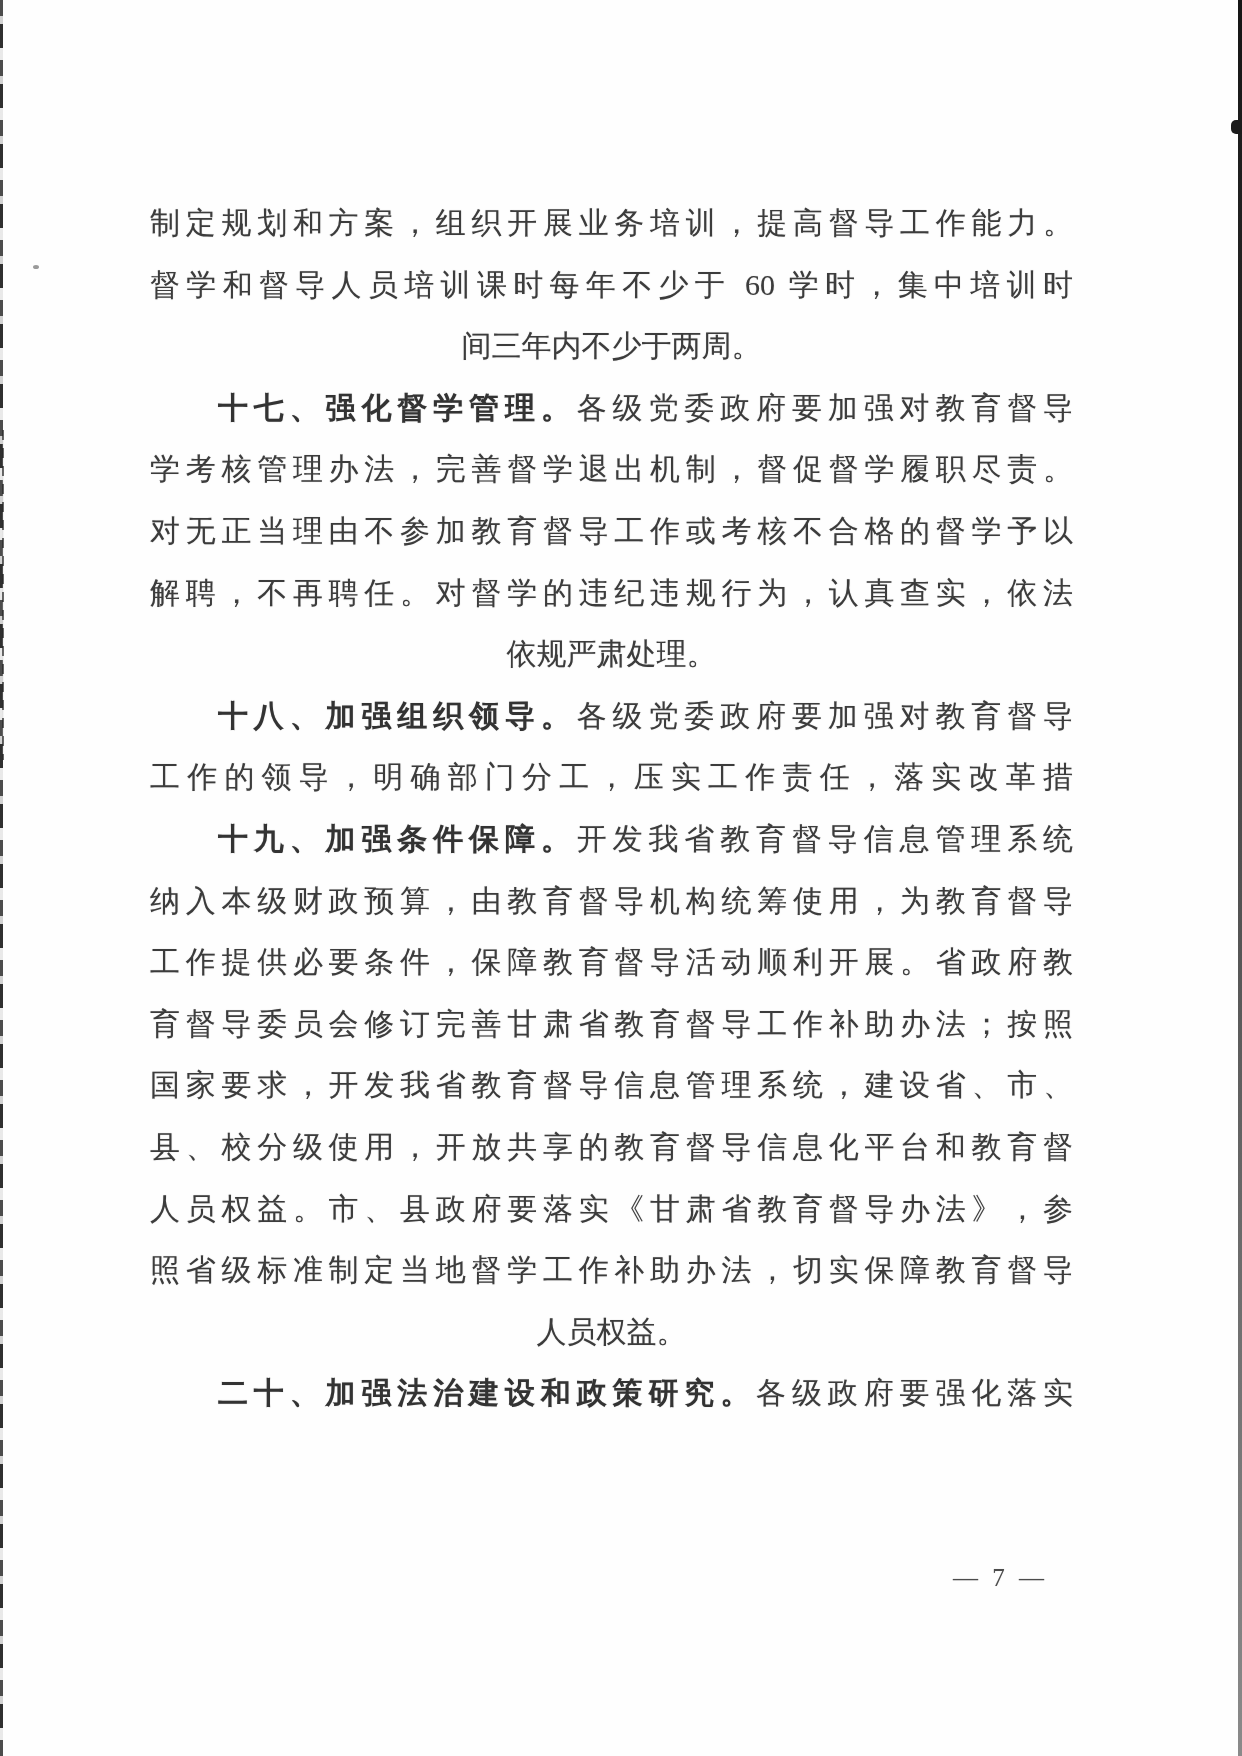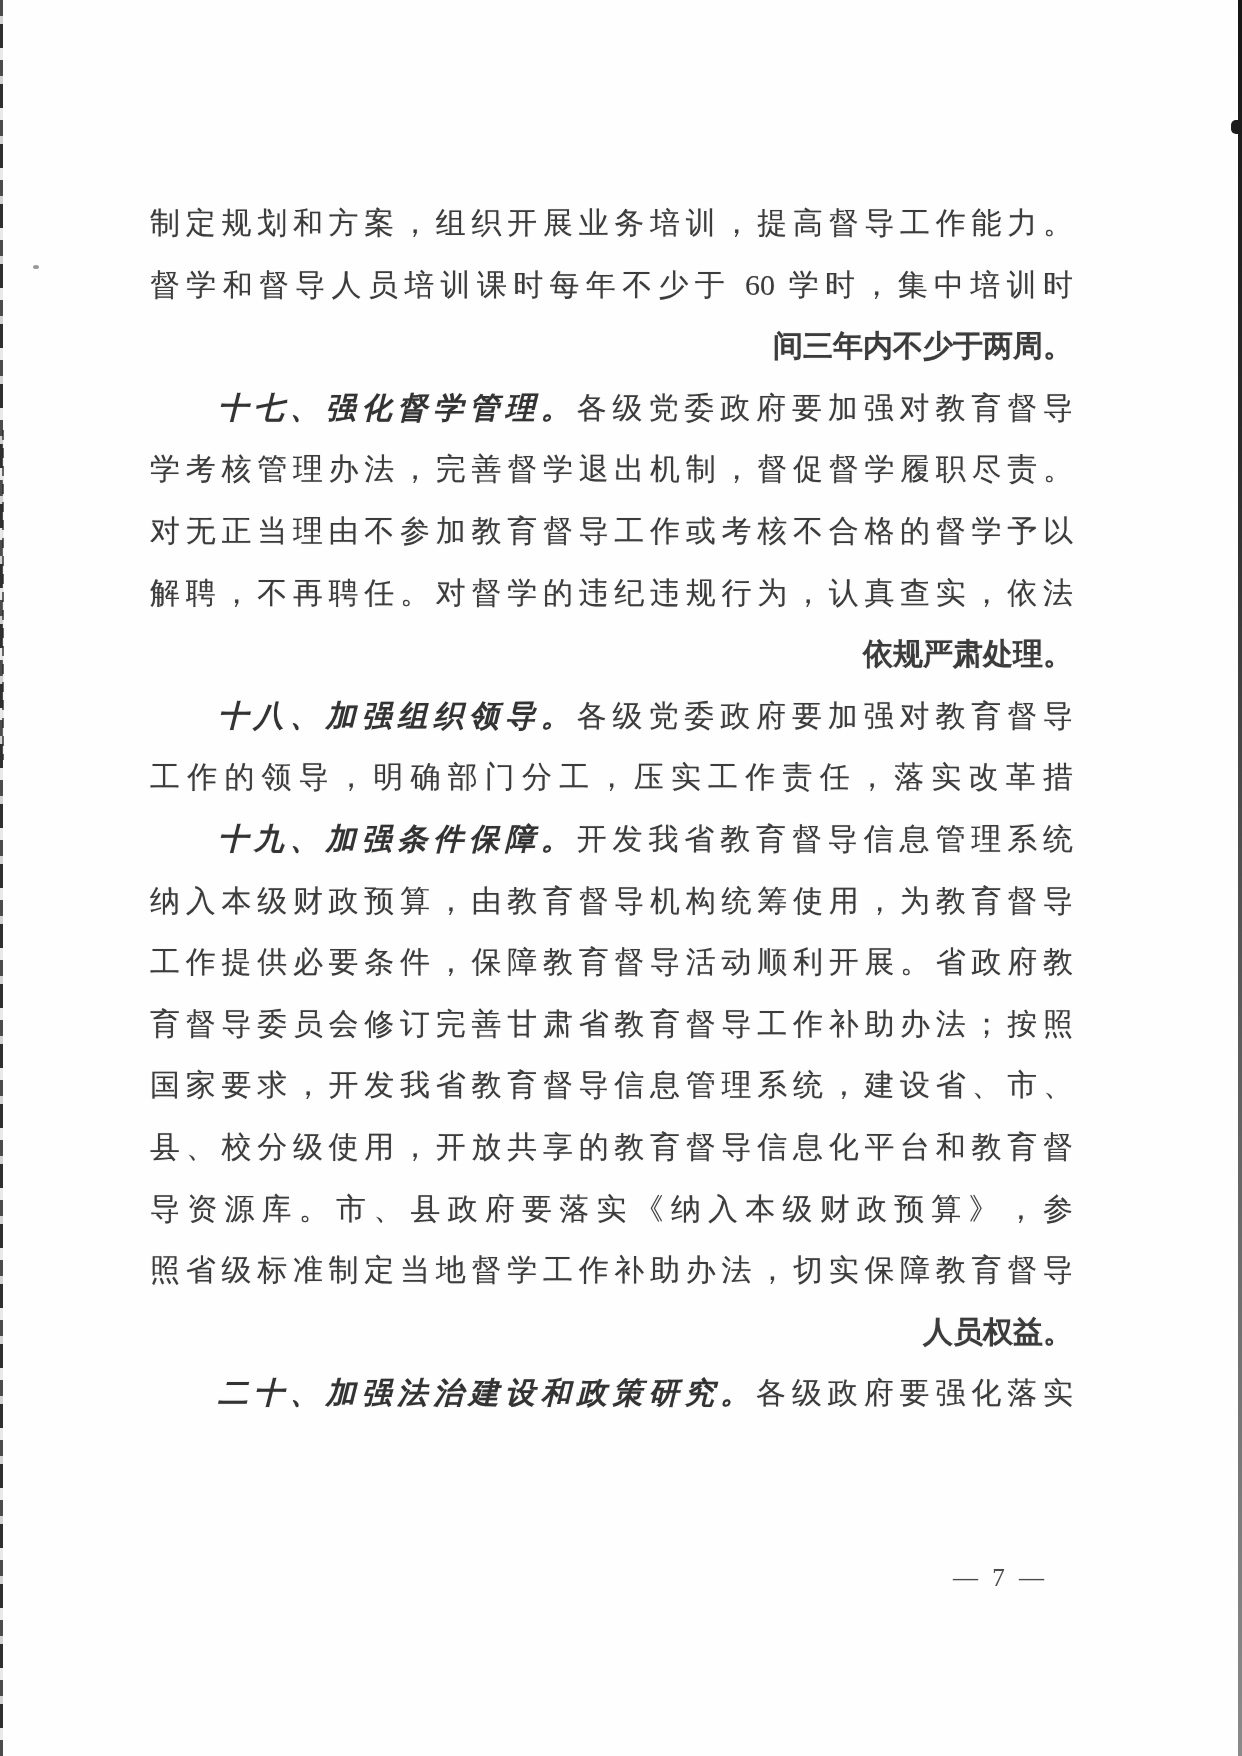--- a/index.html
+++ b/index.html
@@ -32,31 +32,29 @@
     line-height: 61.6px;
     white-space: nowrap;
   }
   .text-line.fill {
     white-space: normal;
     text-align: justify;
     text-align-last: justify;
     text-justify: inter-character;
   }
   .text-line.short {
-    text-align: right;
+    text-align: center;
     letter-spacing: 0;
-    font-weight: bold;
   }
   .text-line.indent {
     padding-left: 68px;
   }
   .section-heading {
     font-weight: bold;
     color: #333333;
-    font-style: italic;
   }
   
   .page-number {
     position: absolute;
     left: 928px;
     top: 1558px;
     width: 145px;
     height: 40px;
     line-height: 40px;
     text-align: center;
@@ -123,21 +121,21 @@
       <div class="text-line fill"><span class="line-text">解聘，不再聘任。对督学的违纪违规行为，认真查实，依法</span></div>
       <div class="text-line short"><span class="line-text">依规严肃处理。</span></div>
       <div class="text-line indent fill"><span class="section-heading">十八、加强组织领导。</span><span class="line-text">各级党委政府要加强对教育督导</span></div>
       <div class="text-line fill"><span class="line-text">工作的领导，明确部门分工，压实工作责任，落实改革措</span></div>
       <div class="text-line indent fill"><span class="section-heading">十九、加强条件保障。</span><span class="line-text">开发我省教育督导信息管理系统</span></div>
       <div class="text-line fill"><span class="line-text">纳入本级财政预算，由教育督导机构统筹使用，为教育督导</span></div>
       <div class="text-line fill"><span class="line-text">工作提供必要条件，保障教育督导活动顺利开展。省政府教</span></div>
       <div class="text-line fill"><span class="line-text">育督导委员会修订完善甘肃省教育督导工作补助办法；按照</span></div>
       <div class="text-line fill"><span class="line-text">国家要求，开发我省教育督导信息管理系统，建设省、市、</span></div>
       <div class="text-line fill"><span class="line-text">县、校分级使用，开放共享的教育督导信息化平台和教育督</span></div>
-      <div class="text-line fill"><span class="line-text">导资源库。市、县政府要落实《纳入本级财政预算》，参</span></div>
+      <div class="text-line fill"><span class="line-text">人员权益。市、县政府要落实《甘肃省教育督导办法》，参</span></div>
       <div class="text-line fill"><span class="line-text">照省级标准制定当地督学工作补助办法，切实保障教育督导</span></div>
       <div class="text-line short"><span class="line-text">人员权益。</span></div>
       <div class="text-line indent fill"><span class="section-heading">二十、加强法治建设和政策研究。</span><span class="line-text">各级政府要强化落实</span></div>
     </div>
 
   <div class="page-number">— 7 —</div>
 
   <div class="edge-left"></div>
   <div class="edge-left-inner"></div>
   <div class="edge-right"></div>

